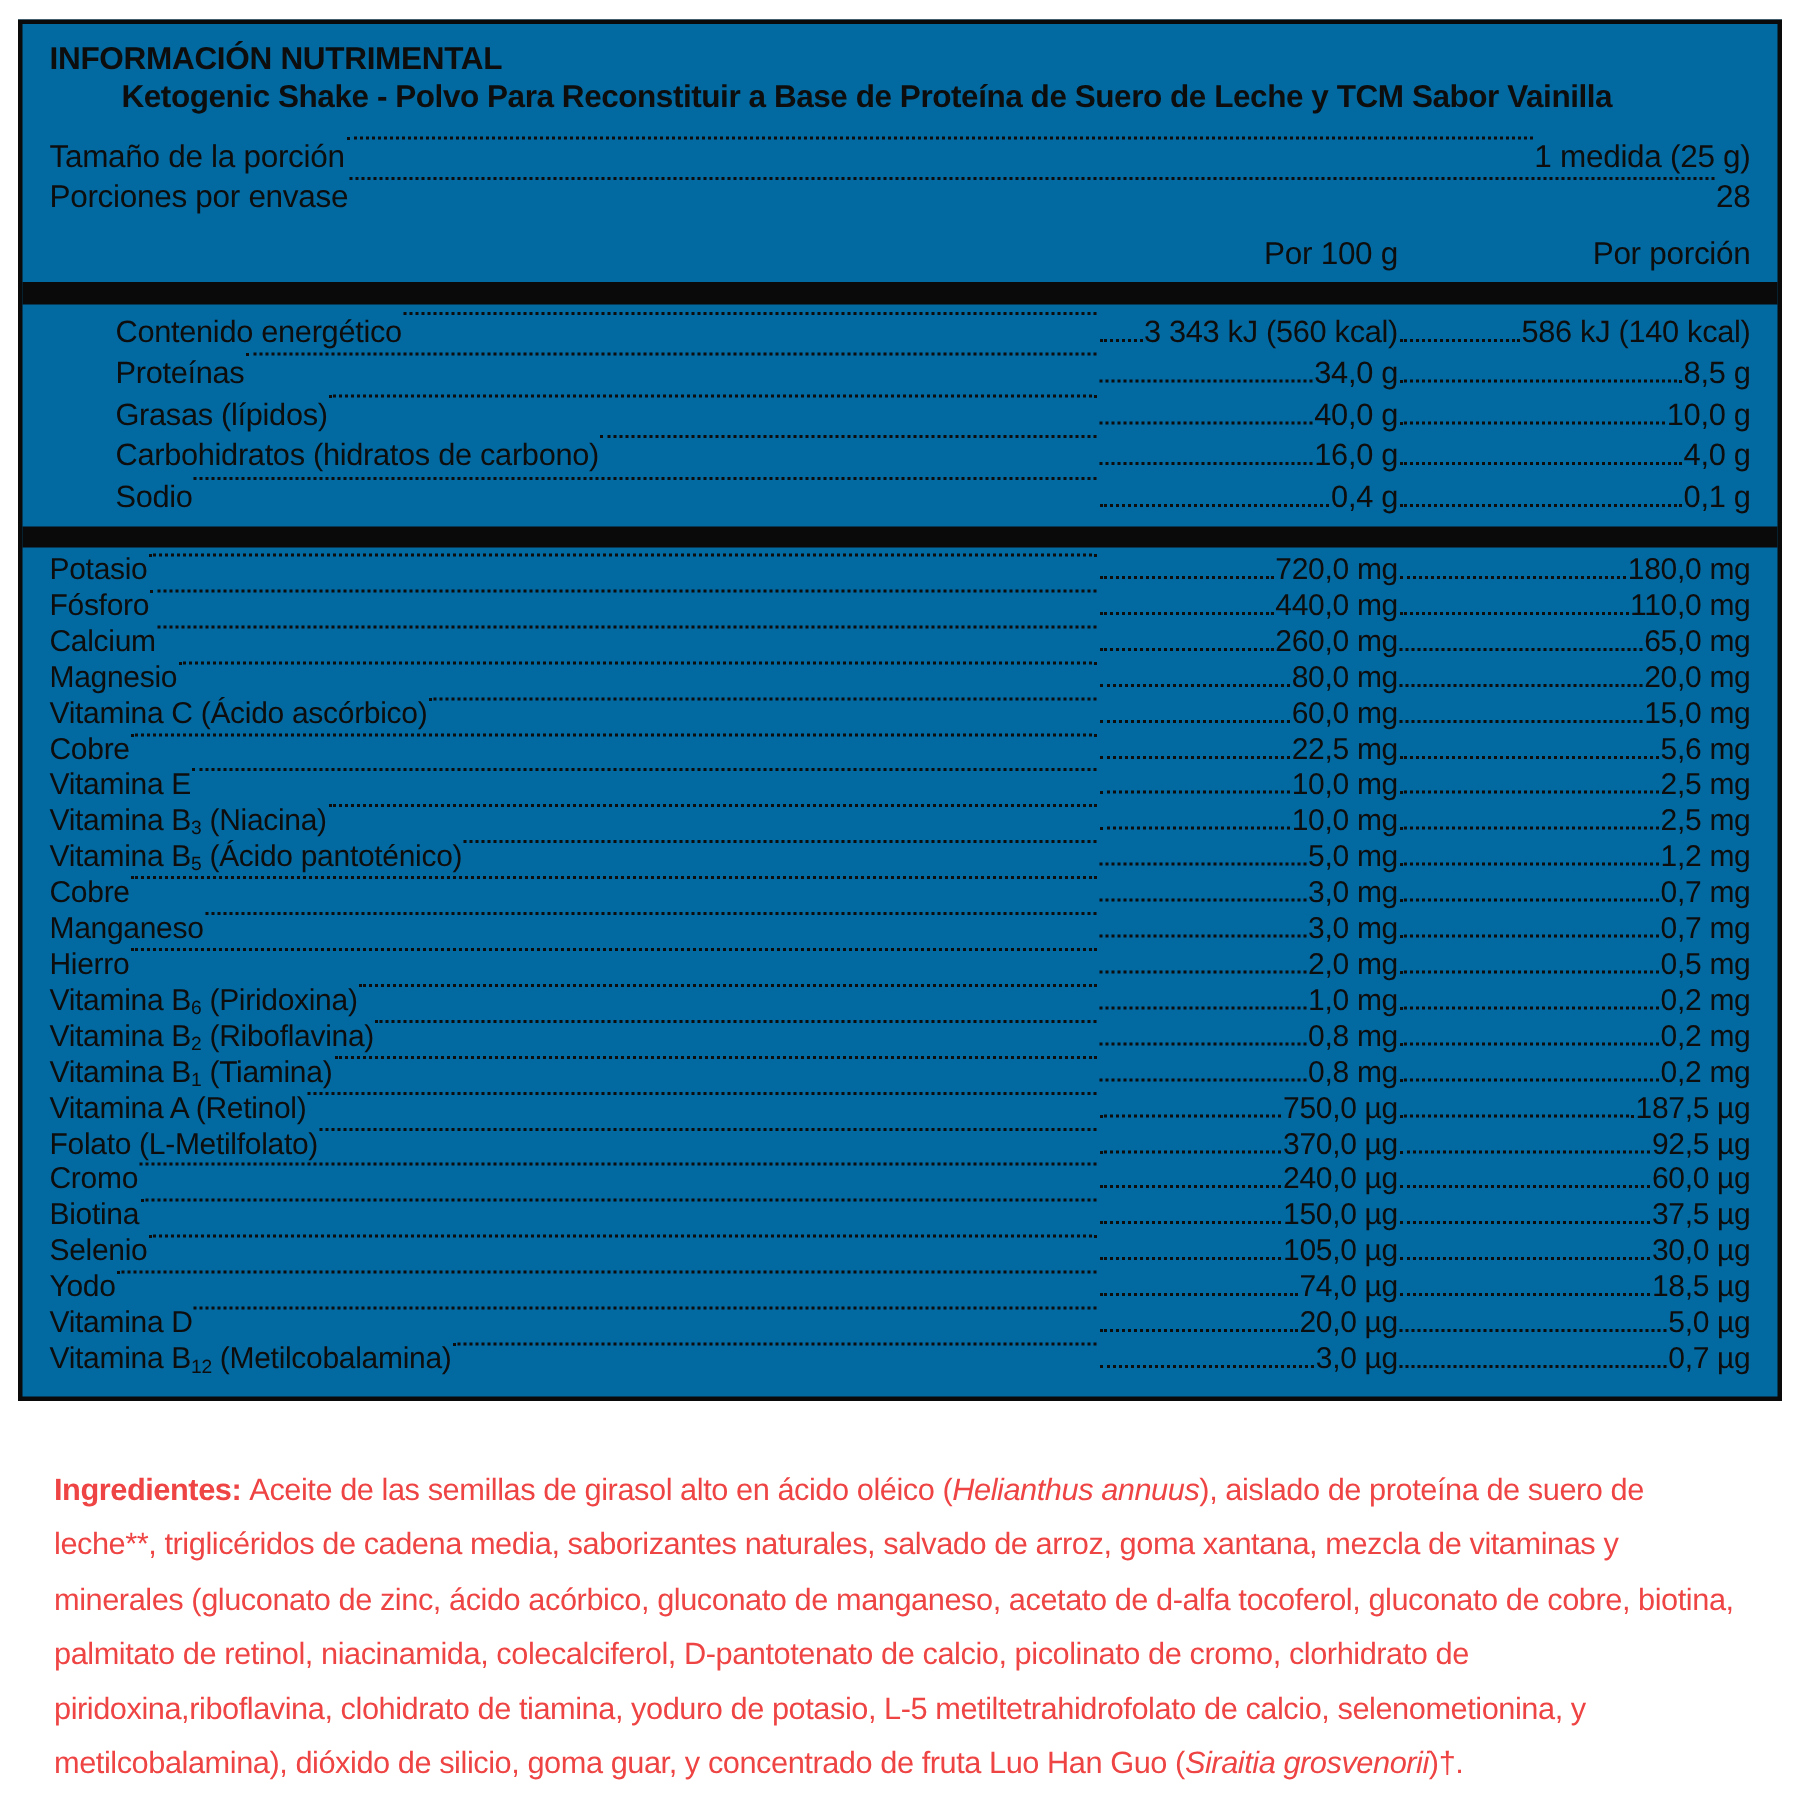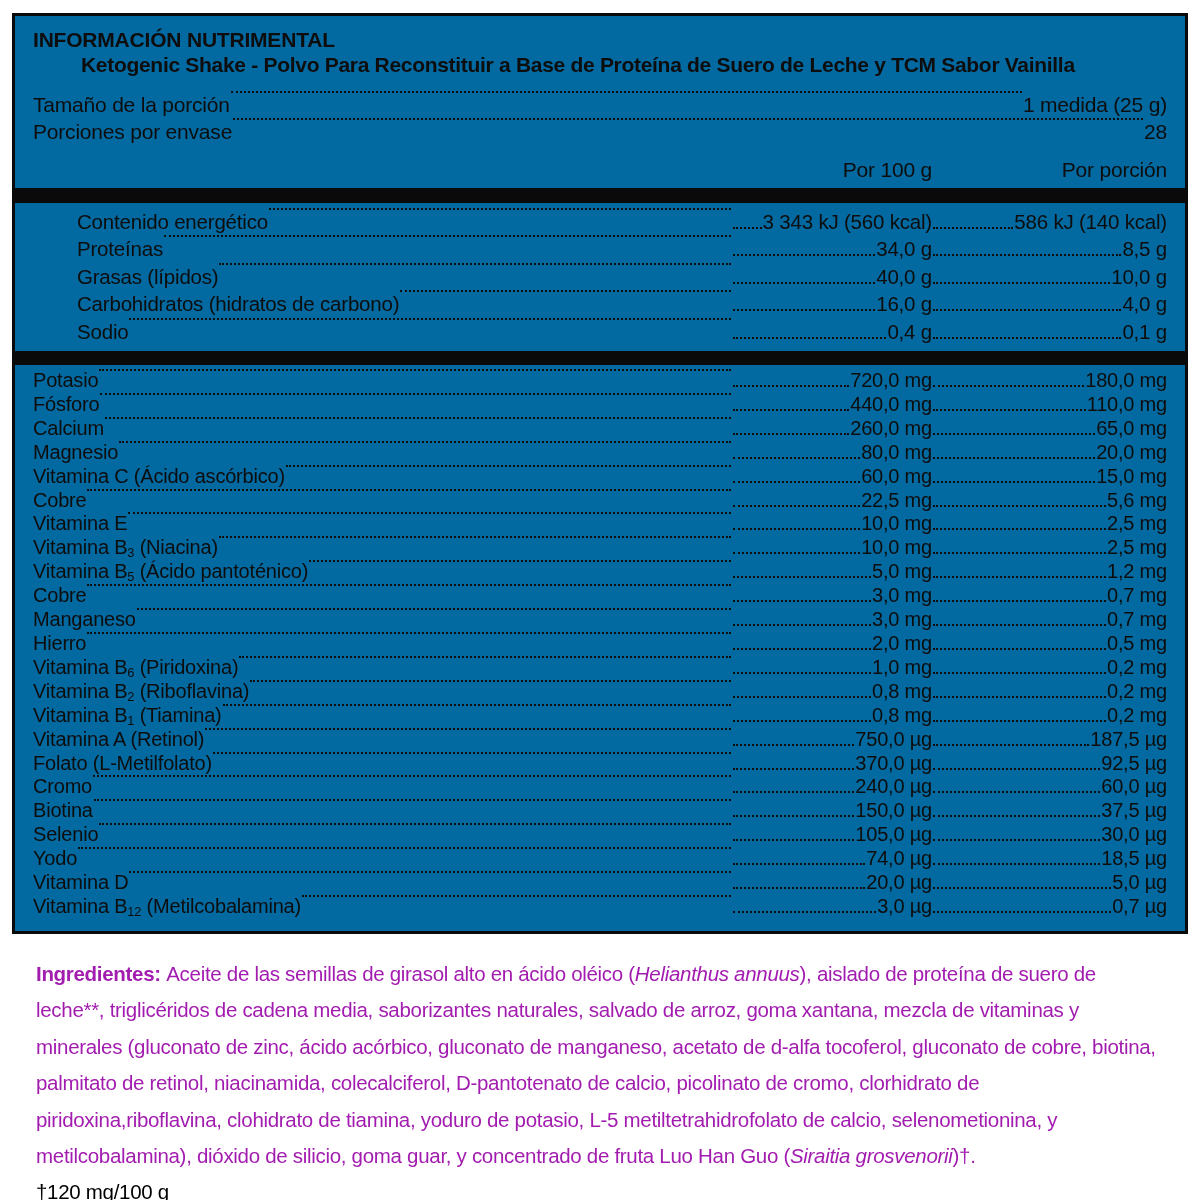--- a/index.html
+++ b/index.html
@@ -96,25 +96,25 @@
   }
   .subn {
     font-size: 0.64em;
     line-height: 0;
     vertical-align: -3px;
     letter-spacing: -0.2px;
   }
 
   
   .ingredients {
-    margin: 22px 34px 0 36px;
+    margin: 42px 34px 0 36px;
     font-size: 20.5px;
     letter-spacing: -0.3px;
     line-height: 36.5px;
-    color: #a21caf;
+    color: #ef4444;
   }
   .ingredients .b { font-weight: bold; }
   .ingredients .i { font-style: italic; }
   .footnote {
     margin: 0 36px;
     font-size: 20.5px;
     letter-spacing: -0.3px;
     line-height: 34px;
     color: #000000;
   }

